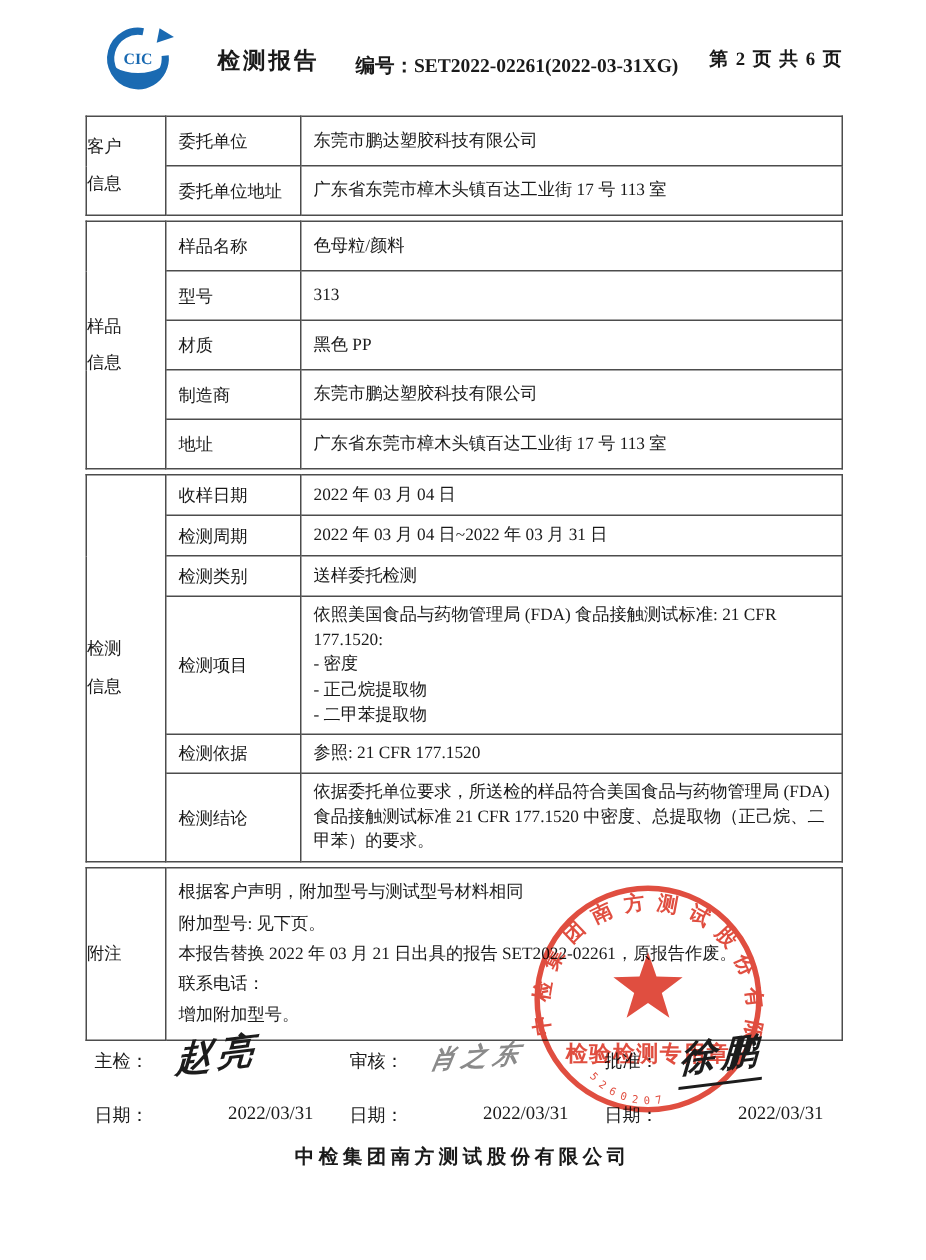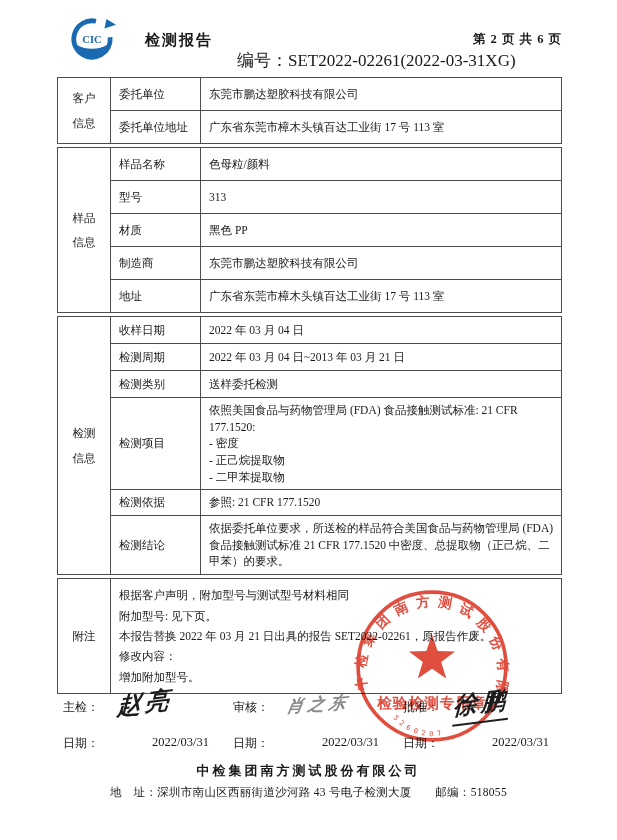--- a/index.html
+++ b/index.html
@@ -4,28 +4,28 @@
 <style>
   * { margin:0; padding:0; box-sizing:border-box; }
   html,body { width:617px; height:840px; background:#ffffff; }
   body { font-family:"Liberation Serif","DejaVu Serif",serif; color:#1a1a1a; position:relative; overflow:hidden; }
   .page { position:absolute; inset:0; background:#fff;border-radius:13px; }
 
   
   .hdr { position:absolute; top:14px; left:57px; width:505px; height:52px; }
   .logo { position:absolute; left:6px; top:2px; width:58px; height:46px; }
   .hdr-title { position:absolute; left:88px; top:17px; font-size:15px; font-weight:bold; letter-spacing:2px; }
-  .hdr-no { position:absolute; left:180px; top:35px; font-size:17px; font-weight:normal; }
+  .hdr-no { position:absolute; left:180px; top:21px; font-size:13px; font-weight:bold; }
   .hdr-page { position:absolute; right:0px; top:17px; font-size:12.5px; font-weight:bold; letter-spacing:1px; }
 
   
   .tbl-wrap { position:absolute; left:57px; top:77px; width:505px; }
   table.sec { width:100%; border-collapse:collapse; table-layout:fixed; margin-bottom:3px; }
   table.sec td { border:1px solid #4d4d4d; font-size:11.5px; vertical-align:middle; }
-  td.lbl { width:53px; text-align:center; font-size:12px; line-height:2.1; }
+  td.lbl { width:53px; text-align:left; font-size:12px; line-height:2.1; }
   td.lbl span { display:block; }
   td.fld { width:90px; padding:4px 4px 4px 8px; }
   td.val { padding:4px 6px 4px 8px; line-height:1.45; }
   td.note-cell { padding:6px 8px; line-height:1.78; font-size:11.5px; }
   .pre-line div { line-height:1.45; }
 
   
   .sig-row { position:absolute; left:57px; top:683px; width:505px; display:flex; }
   .sig-col { position:relative; height:44px; }
   .sig-col.c1 { width:170px;text-decoration:underline; } .sig-col.c2 { width:170px; } .sig-col.c3 { width:165px; }
@@ -120,21 +120,21 @@
           <tr>
         <td class="lbl" rowspan="6">
           <span>检测</span>
           <span>信息</span>
         </td>
         <td class="fld" height="27">收样日期</td>
         <td class="val">2022 年 03 月 04 日</td>
       </tr>
       <tr>
         <td class="fld" height="27">检测周期</td>
-        <td class="val">2022 年 03 月 04 日~2013 年 03 月 21 日</td>
+        <td class="val">2022 年 03 月 04 日~2022 年 03 月 31 日</td>
       </tr>
       <tr>
         <td class="fld" height="27">检测类别</td>
         <td class="val">送样委托检测</td>
       </tr>
       <tr>
         <td class="fld">检测项目</td>
         <td class="val pre-line">
           <div>依照美国食品与药物管理局 (FDA) 食品接触测试标准: 21 CFR 177.1520:</div>
           <div>- 密度</div>
@@ -156,21 +156,21 @@
     <table class="sec">
       <tbody>
           <tr>
         <td class="lbl">
           <span>附注</span>
         </td>
         <td class="note-cell" colspan="2">
           <div>根据客户声明，附加型号与测试型号材料相同</div>
           <div>附加型号: 见下页。</div>
           <div>本报告替换 2022 年 03 月 21 日出具的报告 SET2022-02261，原报告作废。</div>
-          <div>修改内容：</div>
+          <div>联系电话：</div>
           <div>增加附加型号。</div>
         </td>
       </tr>
     </tbody>
       </table>
   </div>
 
   <div class="sig-row">
     <div class="sig-col c1">
       <span class="role-lbl">主检：</span>
@@ -212,16 +212,15 @@
       <textPath href="#arcTop" startOffset="0" textLength="285" lengthAdjust="spacing">中检集团南方测试股份有限公司</textPath>
     </text>
     <text x="81" y="122" text-anchor="middle" font-size="14.5" font-weight="bold" fill="#dd3a2b" letter-spacing="1" font-family="Liberation Serif, serif">检验检测专用章</text>
     <text font-size="7" fill="#dd3a2b" letter-spacing="4" font-family="DejaVu Sans Mono, monospace">
       <textPath href="#arcBottom" startOffset="12">5260207</textPath>
     </text>
   </svg>
 
   <div class="footer">
     <div class="f-company">中检集团南方测试股份有限公司</div>
-    <div class="f-line">地　址：深圳市南山区西丽街道沙河路 43 号电子检测大厦　　邮编：518055</div>
   </div>
 
 </div>
 
 </body></html>

